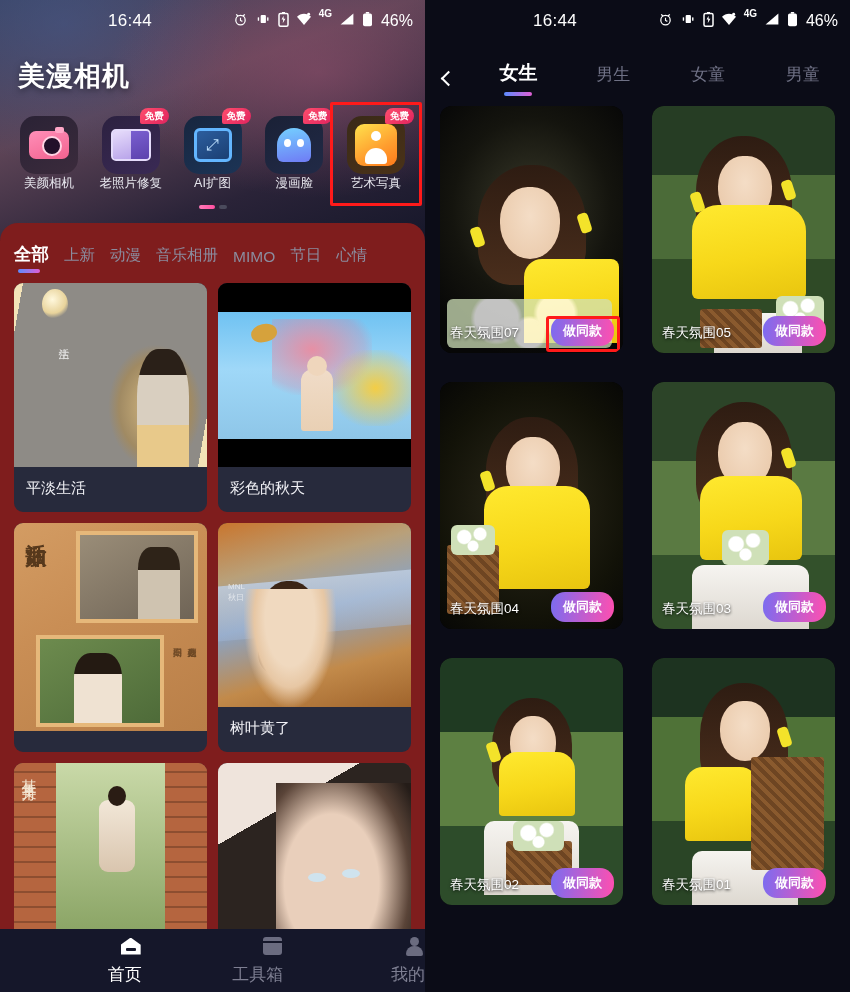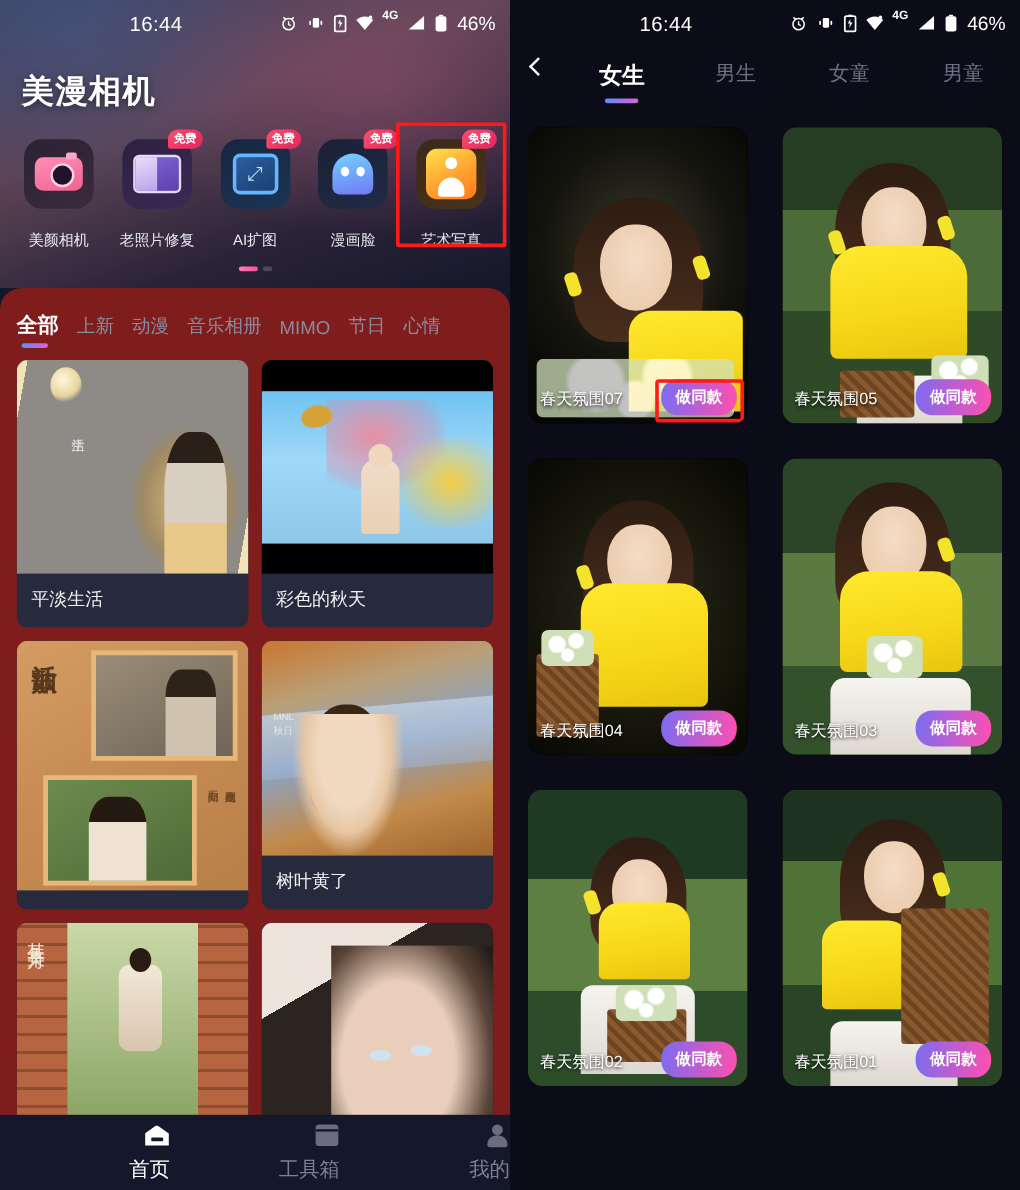--- a/index.html
+++ b/index.html
@@ -53,21 +53,21 @@
     width: 74px; display: flex; flex-direction: column; align-items: center;
     position: relative;
   }
   .tool-ic-wrap { position: relative; }
   .tool-ic {
     width: 58px; height: 58px; border-radius: 15px;
     display: flex; align-items: center; justify-content: center;
     overflow: hidden;
     background: rgba(255,255,255,0.06);
   }
-  .tool-label { color:#e8e8ef; font-size: 12.5px; margin-top: 18px; white-space: nowrap; }
+  .tool-label { color:#e8e8ef; font-size: 12.5px; margin-top: 1px; white-space: nowrap; }
   .free-badge {
     position: absolute; right: -9px; top: -8px;
     background: linear-gradient(135deg,#ff4d6d,#e0245e);
     color: #fff; font-size: 9.5px; line-height: 1;
     padding: 3px 5px 3.5px; border-radius: 8px 8px 8px 2px;
     font-weight: 600; white-space: nowrap;
   }
   .tool-highlight {
     position: absolute; left: -9px; top: -14px;
     width: 92px; height: 104px;
@@ -186,21 +186,21 @@
   .works-g:after{content:'';position:absolute;left:4px;top:5px;width:11px;height:9px;border-bottom:2.5px solid #15172a;border-right:2.5px solid #15172a;border-radius:0 0 9px 0;transform:rotate(-8deg);}
   .me-g { width:18px;height:19px;position:relative;}
   .me-g:before{content:'';position:absolute;left:5px;top:0;width:9px;height:9px;border-radius:50%;background:#6b6c80;}
   .me-g:after{content:'';position:absolute;left:1px;bottom:0;width:17px;height:10px;border-radius:8px 8px 2px 2px;background:#6b6c80;}
 
   
   .panel-right {
     width: 425px; height: 992px; background: #0b0c17;
     position: relative; display:flex; flex-direction:column; overflow:hidden;
   }
-  .rtabs { display:flex; align-items:flex-start; padding: 8px 0 0 0; height: 56px; position:relative;}
+  .rtabs { display:flex; align-items:flex-end; padding: 8px 0 0 0; height: 56px; position:relative;}
   .back-btn { width: 46px; display:flex; align-items:center; justify-content:center; padding-bottom: 14px; }
   .chev { width:11px; height:11px; border-left:2.6px solid #fff; border-bottom:2.6px solid #fff; transform: rotate(45deg); }
   .rtab { color:#6f7185; font-size:17px; position:relative; padding-bottom: 12px; flex:1; text-align:center; white-space:nowrap;}
   .rtab.active { color:#fff; font-size:19px; font-weight:700; }
   .rtab.active:after{ content:''; position:absolute; left:50%; margin-left:-14px; bottom:2px; width:28px;height:4px;border-radius:2px;
      background: linear-gradient(90deg,#5b8cff,#e05fd4); }
   .rsubs { display:flex; padding: 6px 0 0; }
   .rsub { color:#74768a; font-size:15px; flex:1; text-align:center; position:relative; padding-bottom: 13px; }
   .rsub.active { color:#fff; font-weight:700; }
   .rsub.active:after{ content:''; position:absolute; left:50%; margin-left:-12px; bottom:3px; width:24px;height:3.5px;border-radius:2px;

